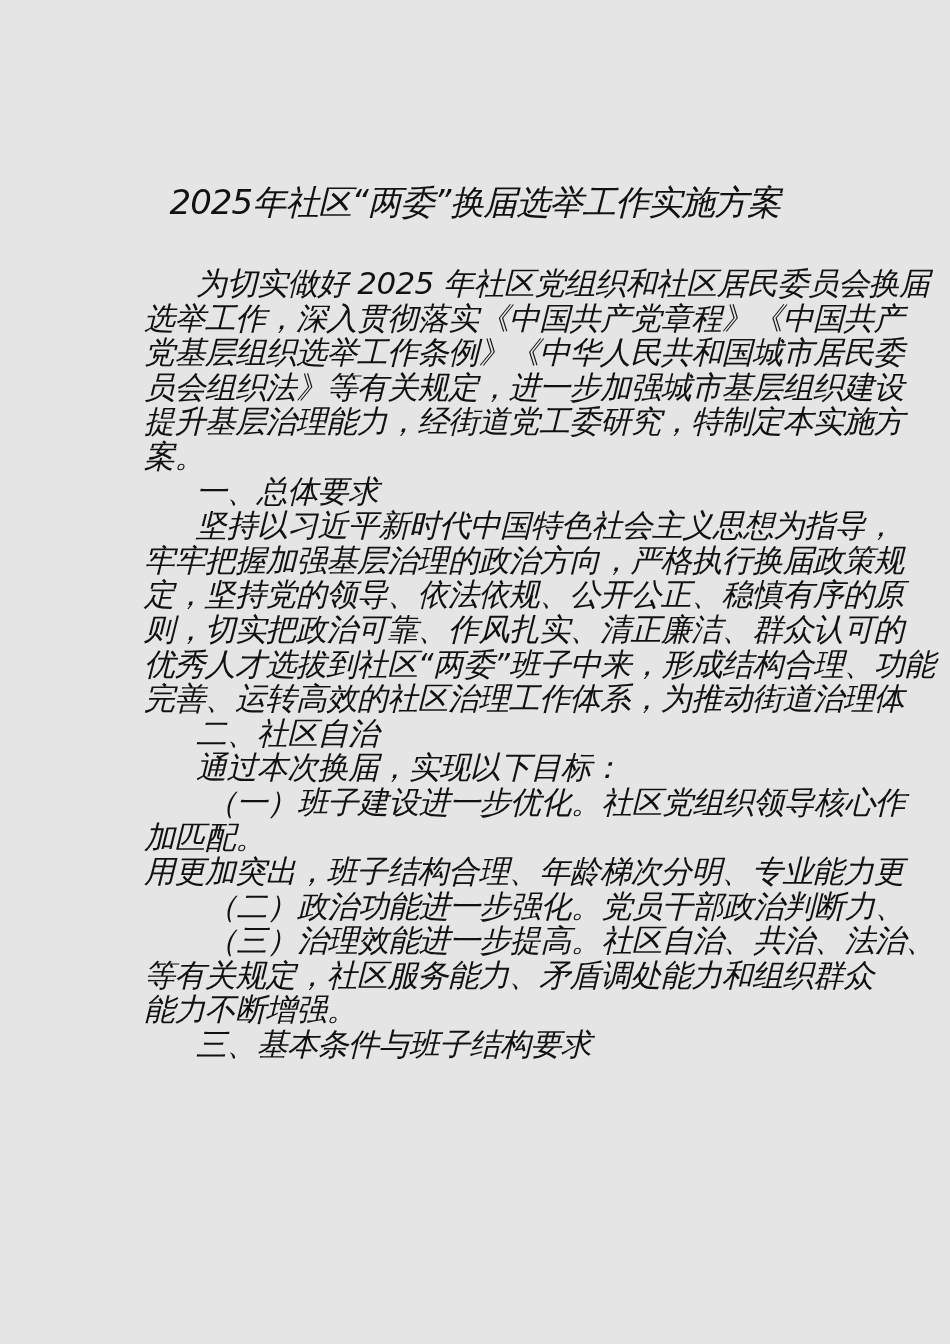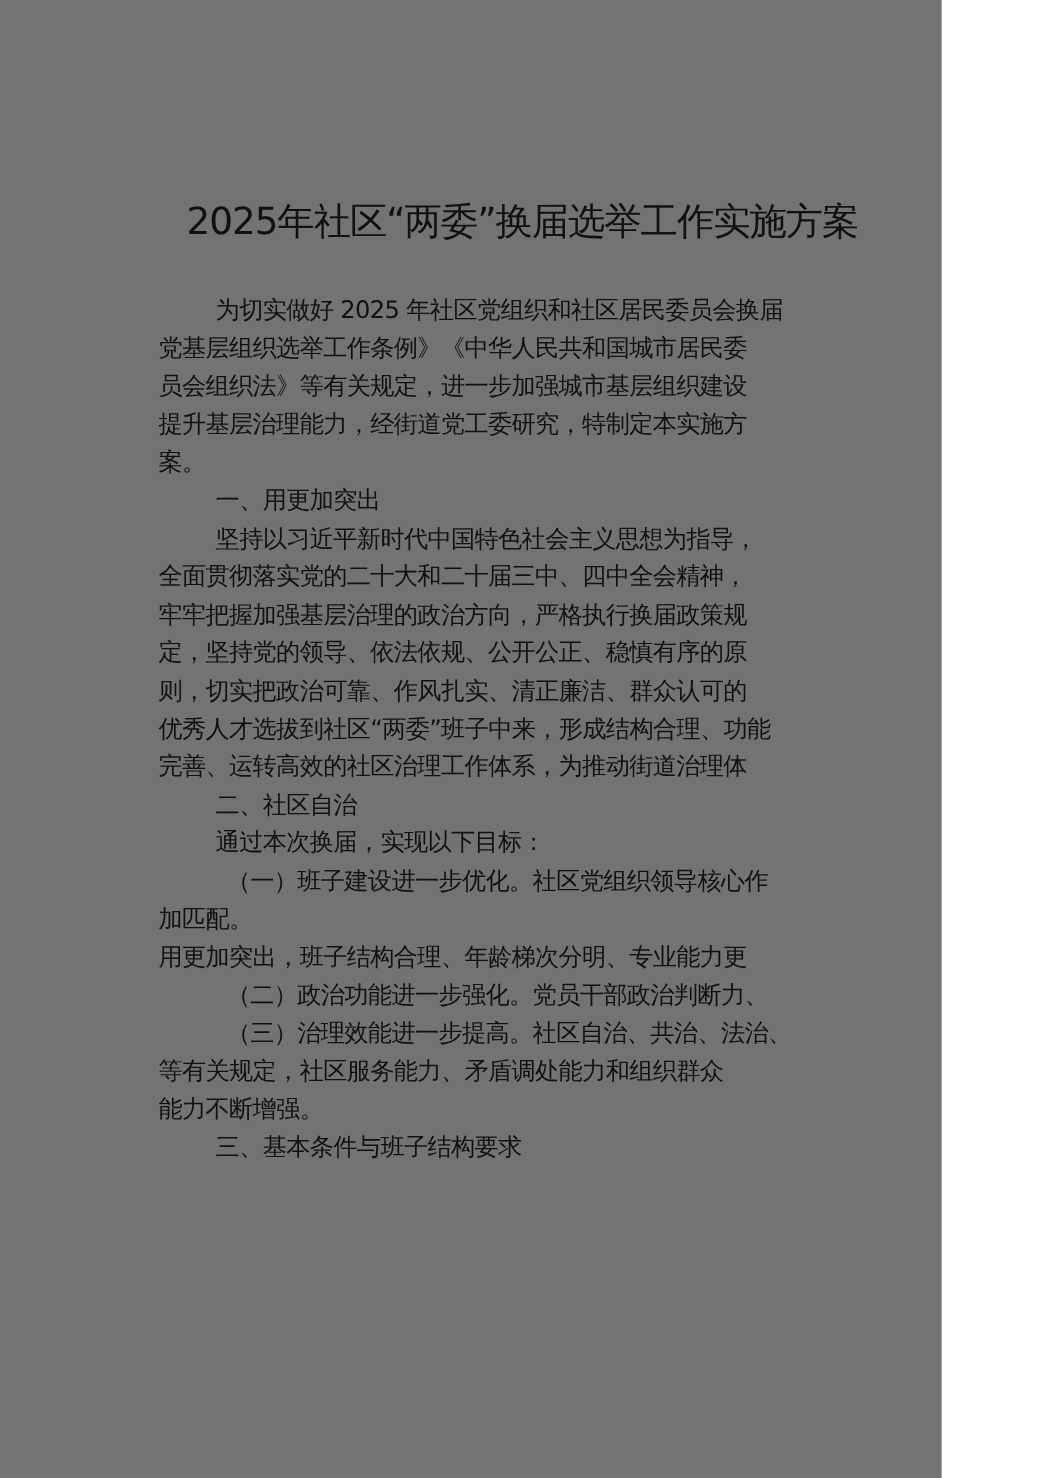--- a/index.html
+++ b/index.html
@@ -1,42 +1,42 @@
 <!DOCTYPE html>
 <html><head>
 <meta charset="utf-8">
 <style>
   html, body { margin: 0; padding: 0; background: #ffffff; }
   body { width: 950px; height: 1344px; position: relative; overflow: hidden;
          font-family: "DejaVu Sans", "Liberation Sans", sans-serif; color: #111111; }
-  .page { position: absolute; left: 0; top: 0; width: 856px; height: 1344px; background: #737373; }
+  .page { position: absolute; left: 0; top: 0; width: 950px; height: 1344px; background: #e5e5e5; font-style: italic; }
   .title { position: absolute; top: 180px; left: 0; width: 950px; text-align: center;
            font-size: 34px; letter-spacing: -1px; line-height: 44px; color: #111; }
   .body { position: absolute; left: 144px; top: 266px; width: 668px; }
-  .line { font-size: 22px; line-height: 34.6px; height: 34.6px; white-space: nowrap;
+  .line { font-size: 31px; line-height: 34.6px; height: 34.6px; white-space: nowrap;
           letter-spacing: -0.6px; }
   .ind2 { padding-left: 52px; }
   .ind3 { padding-left: 62px; }
 </style>
 </head>
 <body>
 
 <div class="page">
   <div class="title">2025年社区“两委”换届选举工作实施方案</div>
 
   <div class="body">
     <div class="line ind2">为切实做好 2025 年社区党组织和社区居民委员会换届</div>
+    <div class="line">选举工作，深入贯彻落实《中国共产党章程》《中国共产</div>
     <div class="line">党基层组织选举工作条例》《中华人民共和国城市居民委</div>
     <div class="line">员会组织法》等有关规定，进一步加强城市基层组织建设</div>
     <div class="line">提升基层治理能力，经街道党工委研究，特制定本实施方</div>
     <div class="line">案。</div>
 
-    <div class="line ind2">一、用更加突出</div>
+    <div class="line ind2">一、总体要求</div>
     <div class="line ind2">坚持以习近平新时代中国特色社会主义思想为指导，</div>
-    <div class="line">全面贯彻落实党的二十大和二十届三中、四中全会精神，</div>
     <div class="line">牢牢把握加强基层治理的政治方向，严格执行换届政策规</div>
     <div class="line">定，坚持党的领导、依法依规、公开公正、稳慎有序的原</div>
     <div class="line">则，切实把政治可靠、作风扎实、清正廉洁、群众认可的</div>
     <div class="line">优秀人才选拔到社区“两委”班子中来，形成结构合理、功能</div>
     <div class="line">完善、运转高效的社区治理工作体系，为推动街道治理体</div>
 
     <div class="line ind2">二、社区自治</div>
     <div class="line ind2">通过本次换届，实现以下目标：</div>
     <div class="line ind3">（一）班子建设进一步优化。社区党组织领导核心作</div>
     <div class="line">加匹配。</div>

